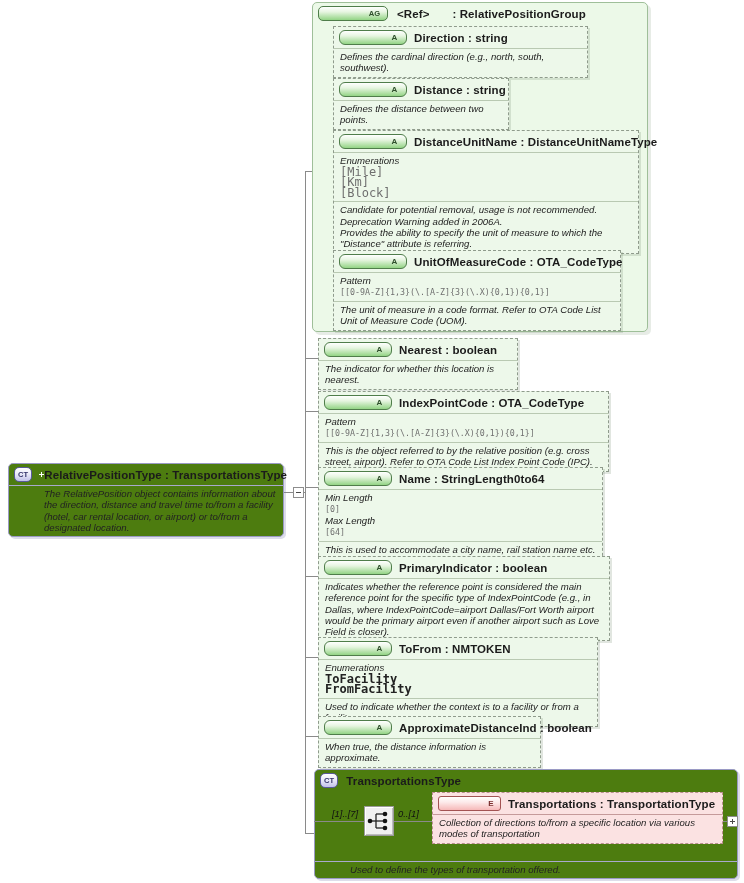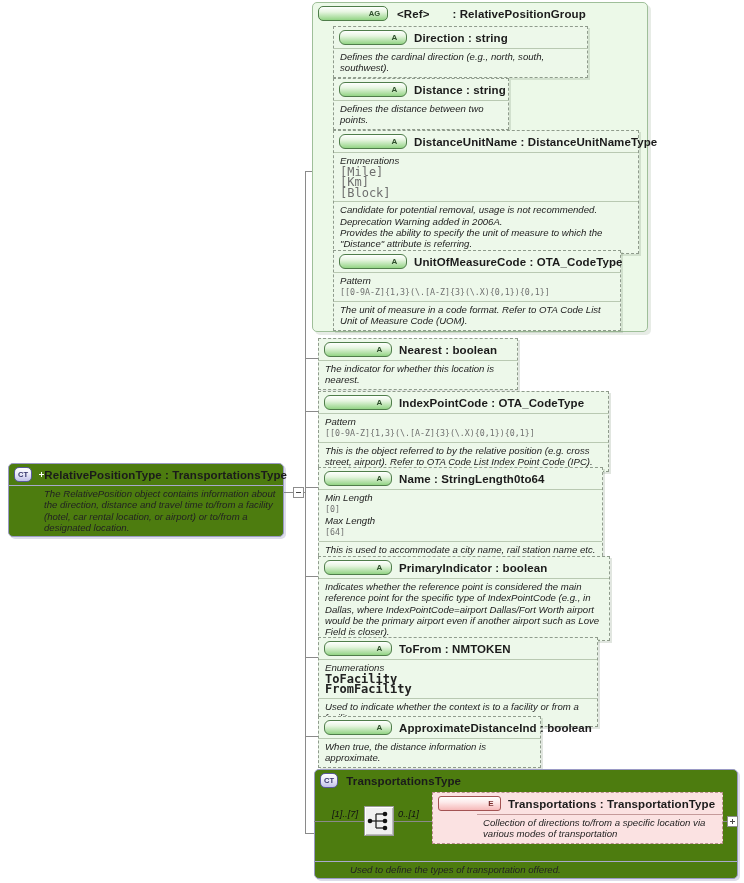--- a/index.html
+++ b/index.html
@@ -40,21 +40,21 @@
     border:1px solid #9a9ac4;
     border-radius:5px;
     box-shadow:2px 2px 0 0 rgba(120,120,170,.25);
   }
   .ct .sect,.ct .doc{border-top-color:#a9a9cd;padding-left:35px;}
   
   .el{
     background:#fbe2e2;
     border:1px dashed #b98e8e;
   }
-  .el .doc{border-top-color:#c59a9a;margin-left:44px;}
+  .el .doc{border-top-color:#c59a9a;}
   
   .grp{
     background:#ecf9e8;
     border:1px solid #9fbf99;
     border-radius:5px;
     box-shadow:3px 3px 0 0 rgba(120,150,115,.18);
   }
 
   
   .badge{

